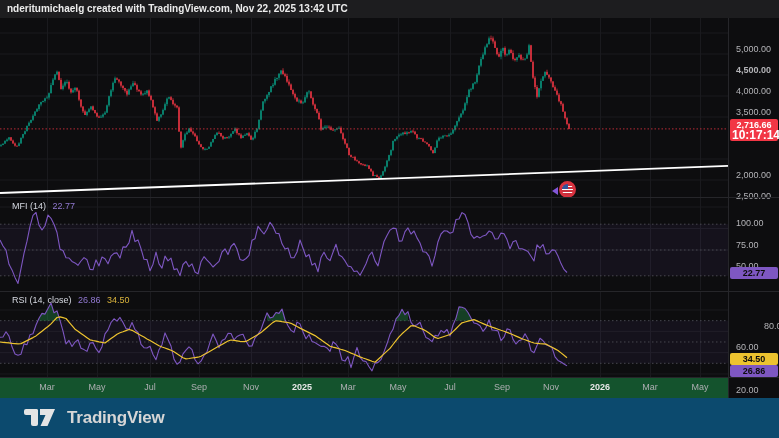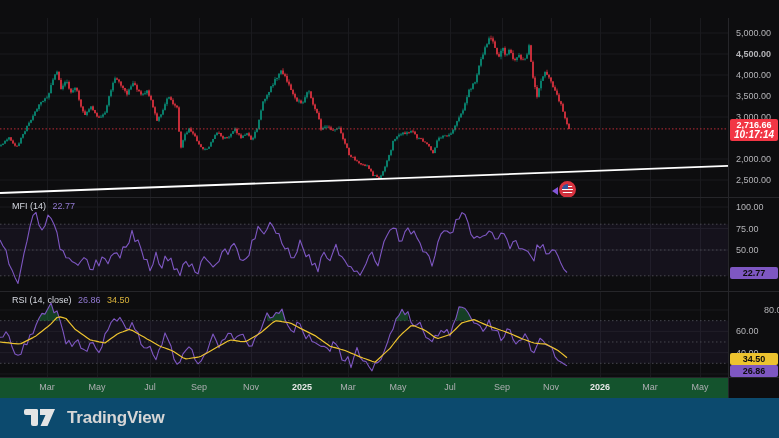--- a/index.html
+++ b/index.html
@@ -5,25 +5,25 @@
   * { margin:0; padding:0; box-sizing:border-box; }
   body { background:#000; }
   .screen { position:relative; width:779px; height:438px; background:#0d0d0f;
             font-family:"Liberation Sans", sans-serif; overflow:hidden; }
   .topbar { position:absolute; left:0; top:0; width:779px; height:18px; background:#1d1d1f;
             color:#ececec; font-size:10px; font-weight:700; line-height:18px; padding-left:7px; z-index:8; }
   .pane-svg { position:absolute; left:0; z-index:1; }
   .divider { position:absolute; left:0; width:779px; height:1px; background:#26262a; z-index:5; }
   .right-axis { position:absolute; left:728px; top:18px; width:51px; height:380px;
                 border-left:1px solid #26262a; background:#0d0d0f; z-index:4; }
-  .tick-label { position:absolute; left:7px; font-size:9px; color:#b4b4b8; transform:translateY(-50%); white-space:nowrap; }
+  .tick-label { position:absolute; left:7px; font-size:9px; color:#b4b4b8; transform:translateY(-50%); white-space:nowrap;margin-top:16px; }
   .badge { position:absolute; left:1px; width:48px; border-radius:2px; font-size:9px; font-weight:700;
            text-align:center; padding:1px 2px; z-index:6; }
   .badge-red { background:#f23645; color:#fff; line-height:10px; }
-  .badge-red .countdown { font-size:10px; font-weight:700;font-style:italic; }
+  .badge-red .countdown { font-size:12px; font-weight:700; }
   .badge-purple { background:#7e57c2; color:#0c0c0c; height:12px; line-height:10px; }
   .badge-yellow { background:#edc32f; color:#0c0c0c; height:12px; line-height:10px; }
   .time-axis { position:absolute; left:0; top:378px; width:728px; height:20px; background:#14532d; z-index:3; }
   .time-label { position:absolute; top:4px; transform:translateX(-50%); font-size:9px; color:#aeaeb2; }
   .time-label.bold { color:#e8e8e8; font-weight:700; }
   .legend { position:absolute; z-index:4; font-size:9px; white-space:nowrap; }
   .legend span { margin-right:4px; }
   .sym-title { color:#d5d8e0; }
   .ohlc-letter { color:#b2b5be; margin-right:0 !important; }
   .val-red { color:#f23645; }
@@ -38,20 +38,23 @@
   .evt-canton { position:absolute; left:0; top:0; width:6px; height:5px; background:#31549b; }
   .bottombar { position:absolute; left:0; top:398px; width:779px; height:40px; background:#0c4a6e;
                display:flex; align-items:center; padding-left:24px; z-index:8; }
   .brand-text { color:#d6d6d6; font-size:17px; font-weight:700; margin-left:9px; letter-spacing:-0.2px; }
 </style>
 </head>
 <body>
 
 <div class="screen">
 
+  <div class="topbar">
+    <span>nderitumichaelg created with TradingView.com, Nov 22, 2025 13:42 UTC</span>
+  </div>
 
   <svg class="pane-svg" id="price-svg" style="top:18px" width="728" height="179">
       <line x1="47.5" y1="0" x2="47.5" y2="179" stroke="#1a1a1e" stroke-width="1"></line>
       <line x1="97.5" y1="0" x2="97.5" y2="179" stroke="#1a1a1e" stroke-width="1"></line>
       <line x1="150.5" y1="0" x2="150.5" y2="179" stroke="#1a1a1e" stroke-width="1"></line>
       <line x1="199.5" y1="0" x2="199.5" y2="179" stroke="#1a1a1e" stroke-width="1"></line>
       <line x1="251.5" y1="0" x2="251.5" y2="179" stroke="#1a1a1e" stroke-width="1"></line>
       <line x1="302.5" y1="0" x2="302.5" y2="179" stroke="#1a1a1e" stroke-width="1"></line>
       <line x1="348.5" y1="0" x2="348.5" y2="179" stroke="#1a1a1e" stroke-width="1"></line>
       <line x1="398.5" y1="0" x2="398.5" y2="179" stroke="#1a1a1e" stroke-width="1"></line>

